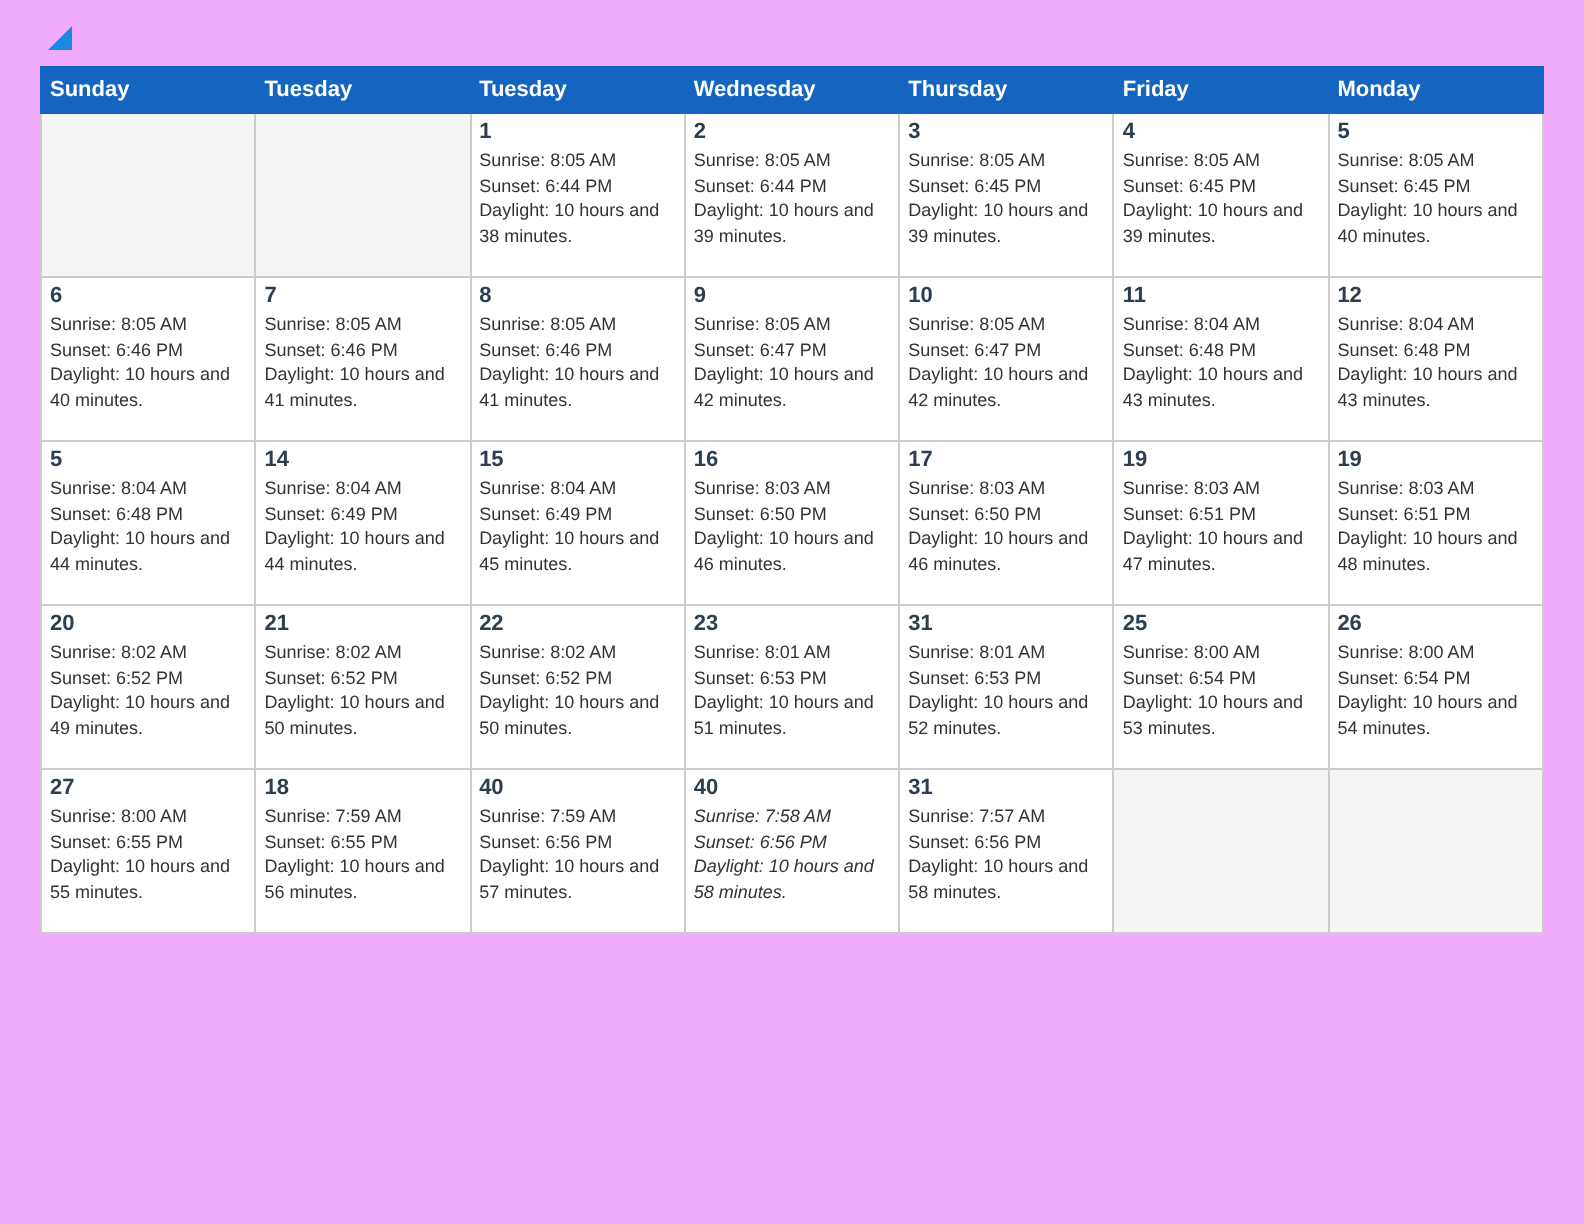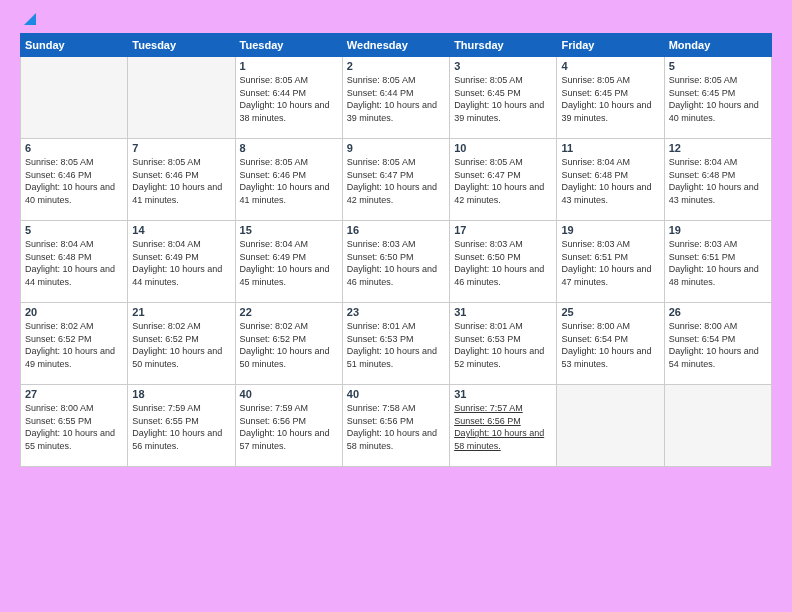--- a/index.html
+++ b/index.html
@@ -297,27 +297,27 @@
 Daylight: 10 hours and 56 minutes.</div>
           </td>
           <td>
             <span class="day-number">40</span>
             <div class="day-info" style="white-space: pre-line;">Sunrise: 7:59 AM
 Sunset: 6:56 PM
 Daylight: 10 hours and 57 minutes.</div>
           </td>
           <td>
             <span class="day-number">40</span>
-            <div class="day-info" style="white-space: pre-line;">Sunrise: 7:58 AM
+            <div class="day-info" style="white-space: pre-line; font-style: italic;">Sunrise: 7:58 AM
 Sunset: 6:56 PM
 Daylight: 10 hours and 58 minutes.</div>
           </td>
           <td>
             <span class="day-number">31</span>
-            <div class="day-info" style="white-space: pre-line; text-decoration: underline;">Sunrise: 7:57 AM
+            <div class="day-info" style="white-space: pre-line;">Sunrise: 7:57 AM
 Sunset: 6:56 PM
 Daylight: 10 hours and 58 minutes.</div>
           </td>
           <td class="empty"></td>
           <td class="empty"></td>
         </tr>
       </tbody>
   </table>
 </div>
 

